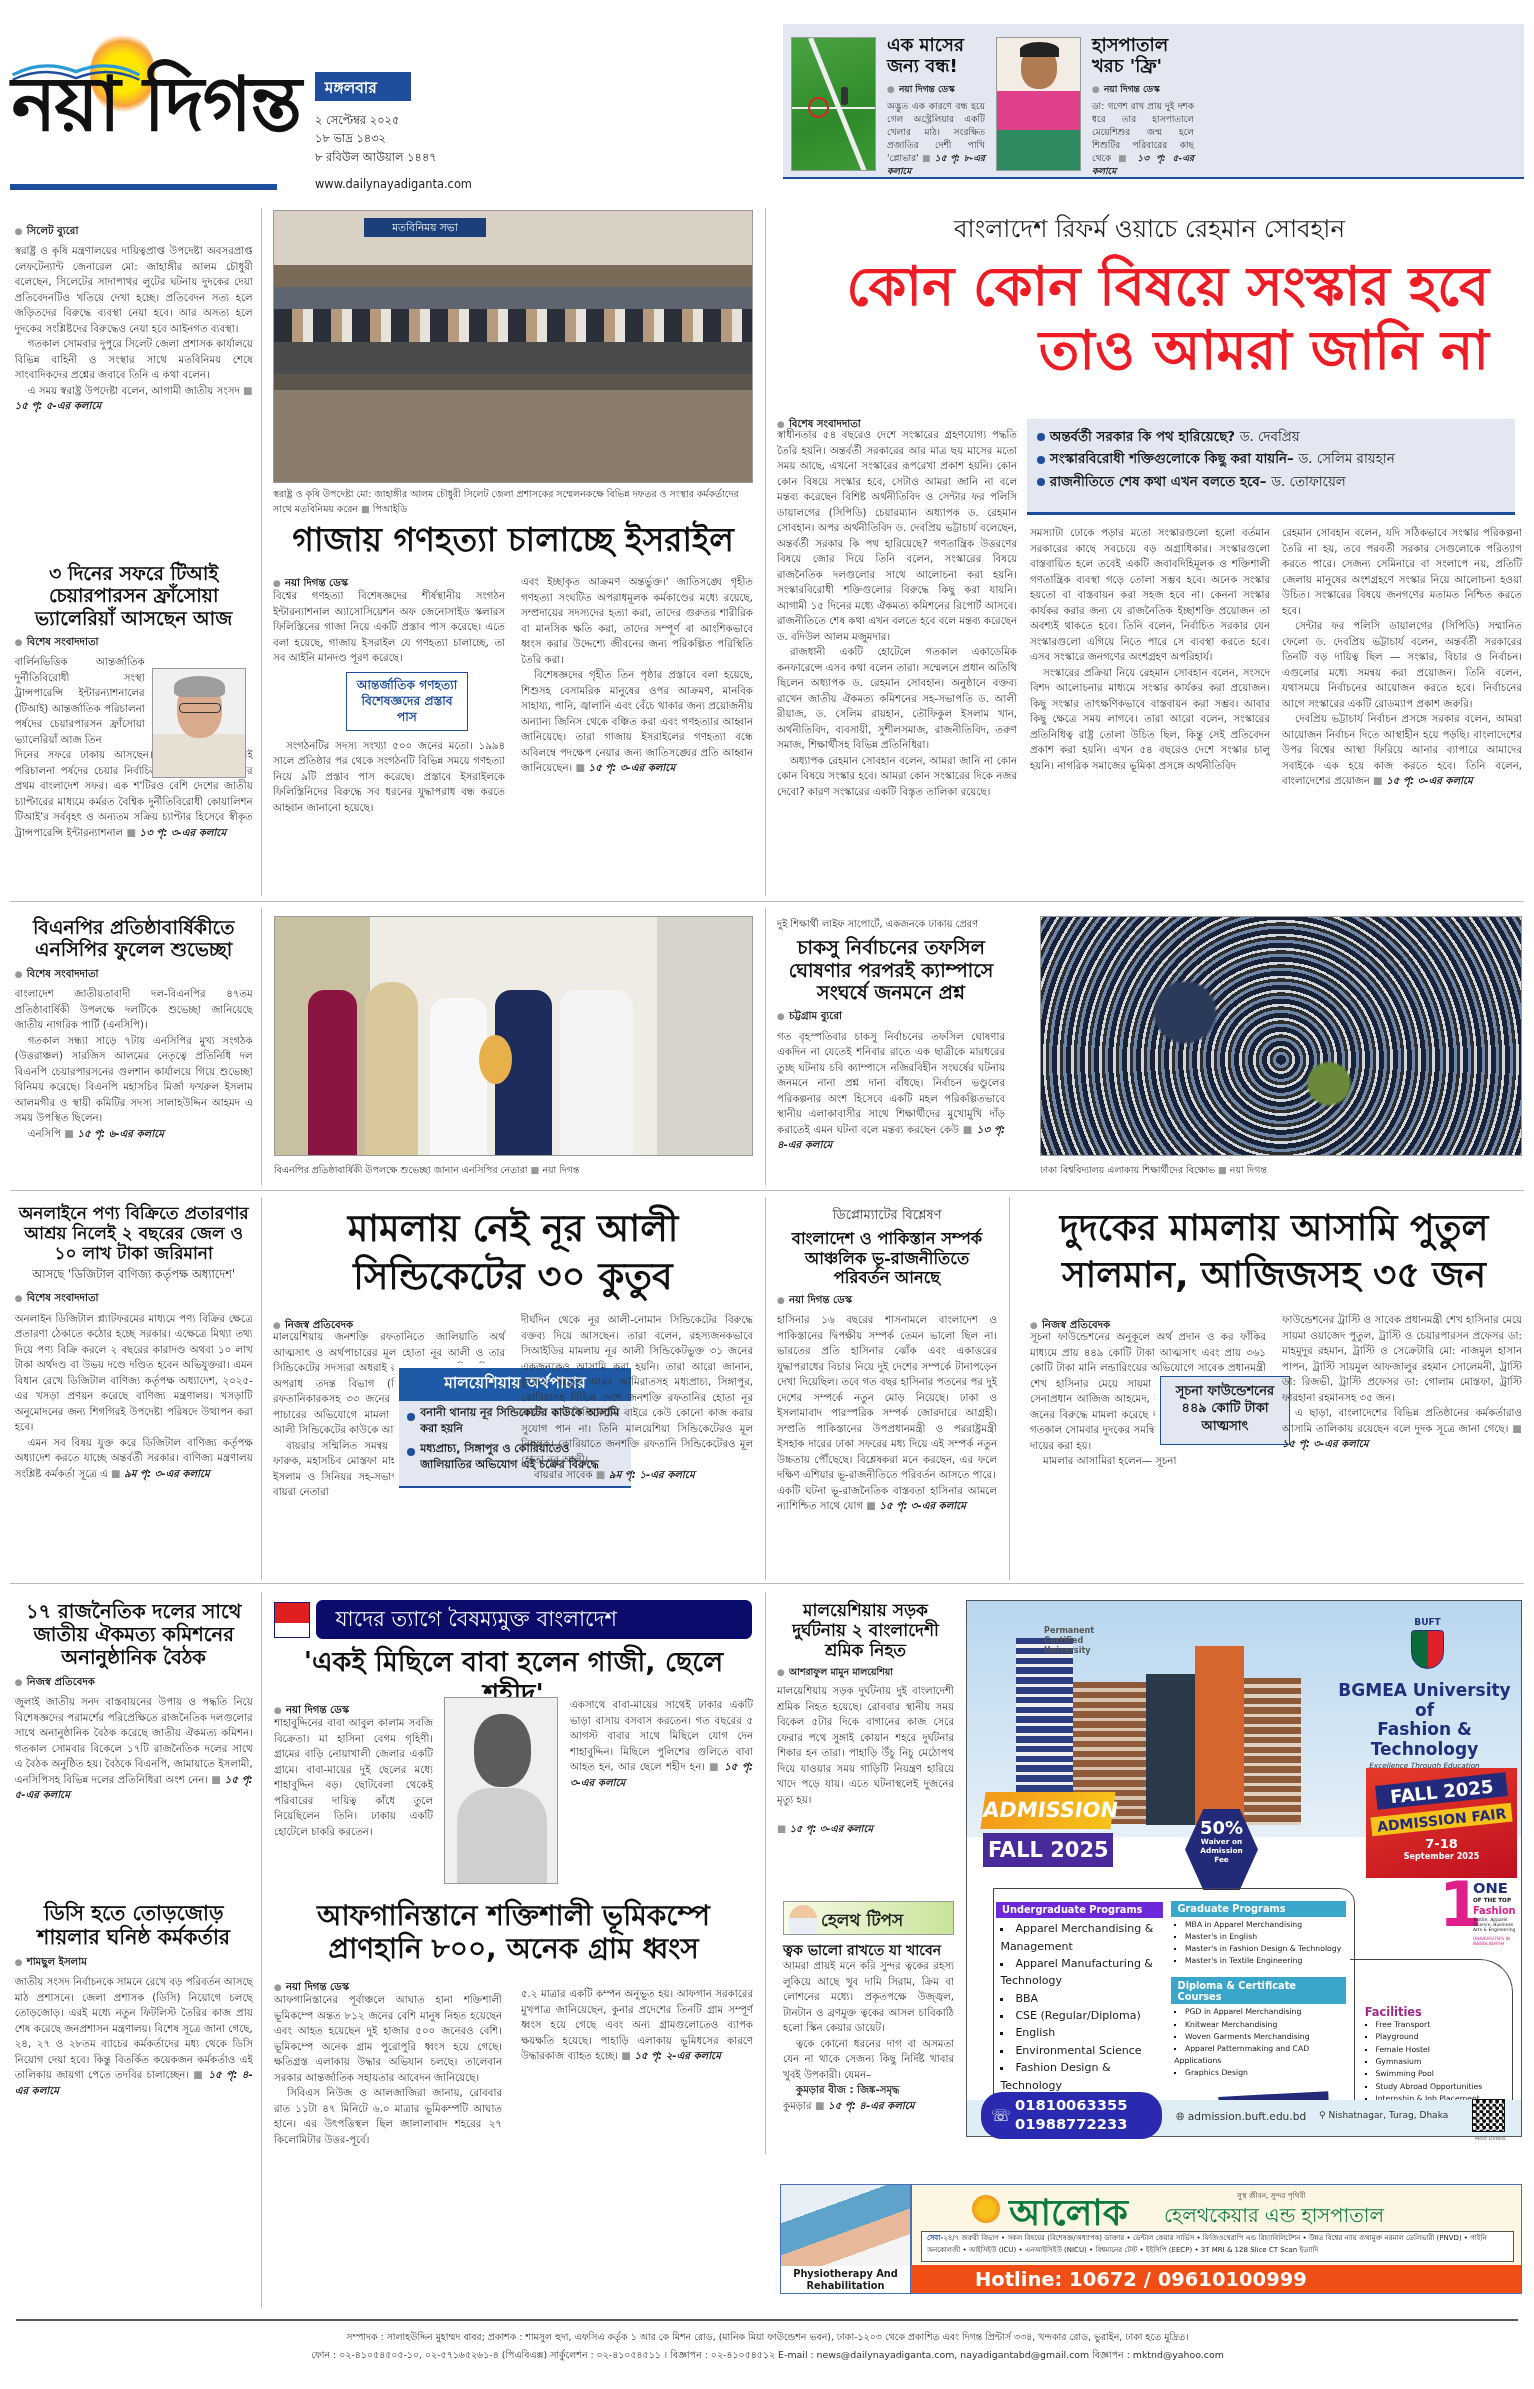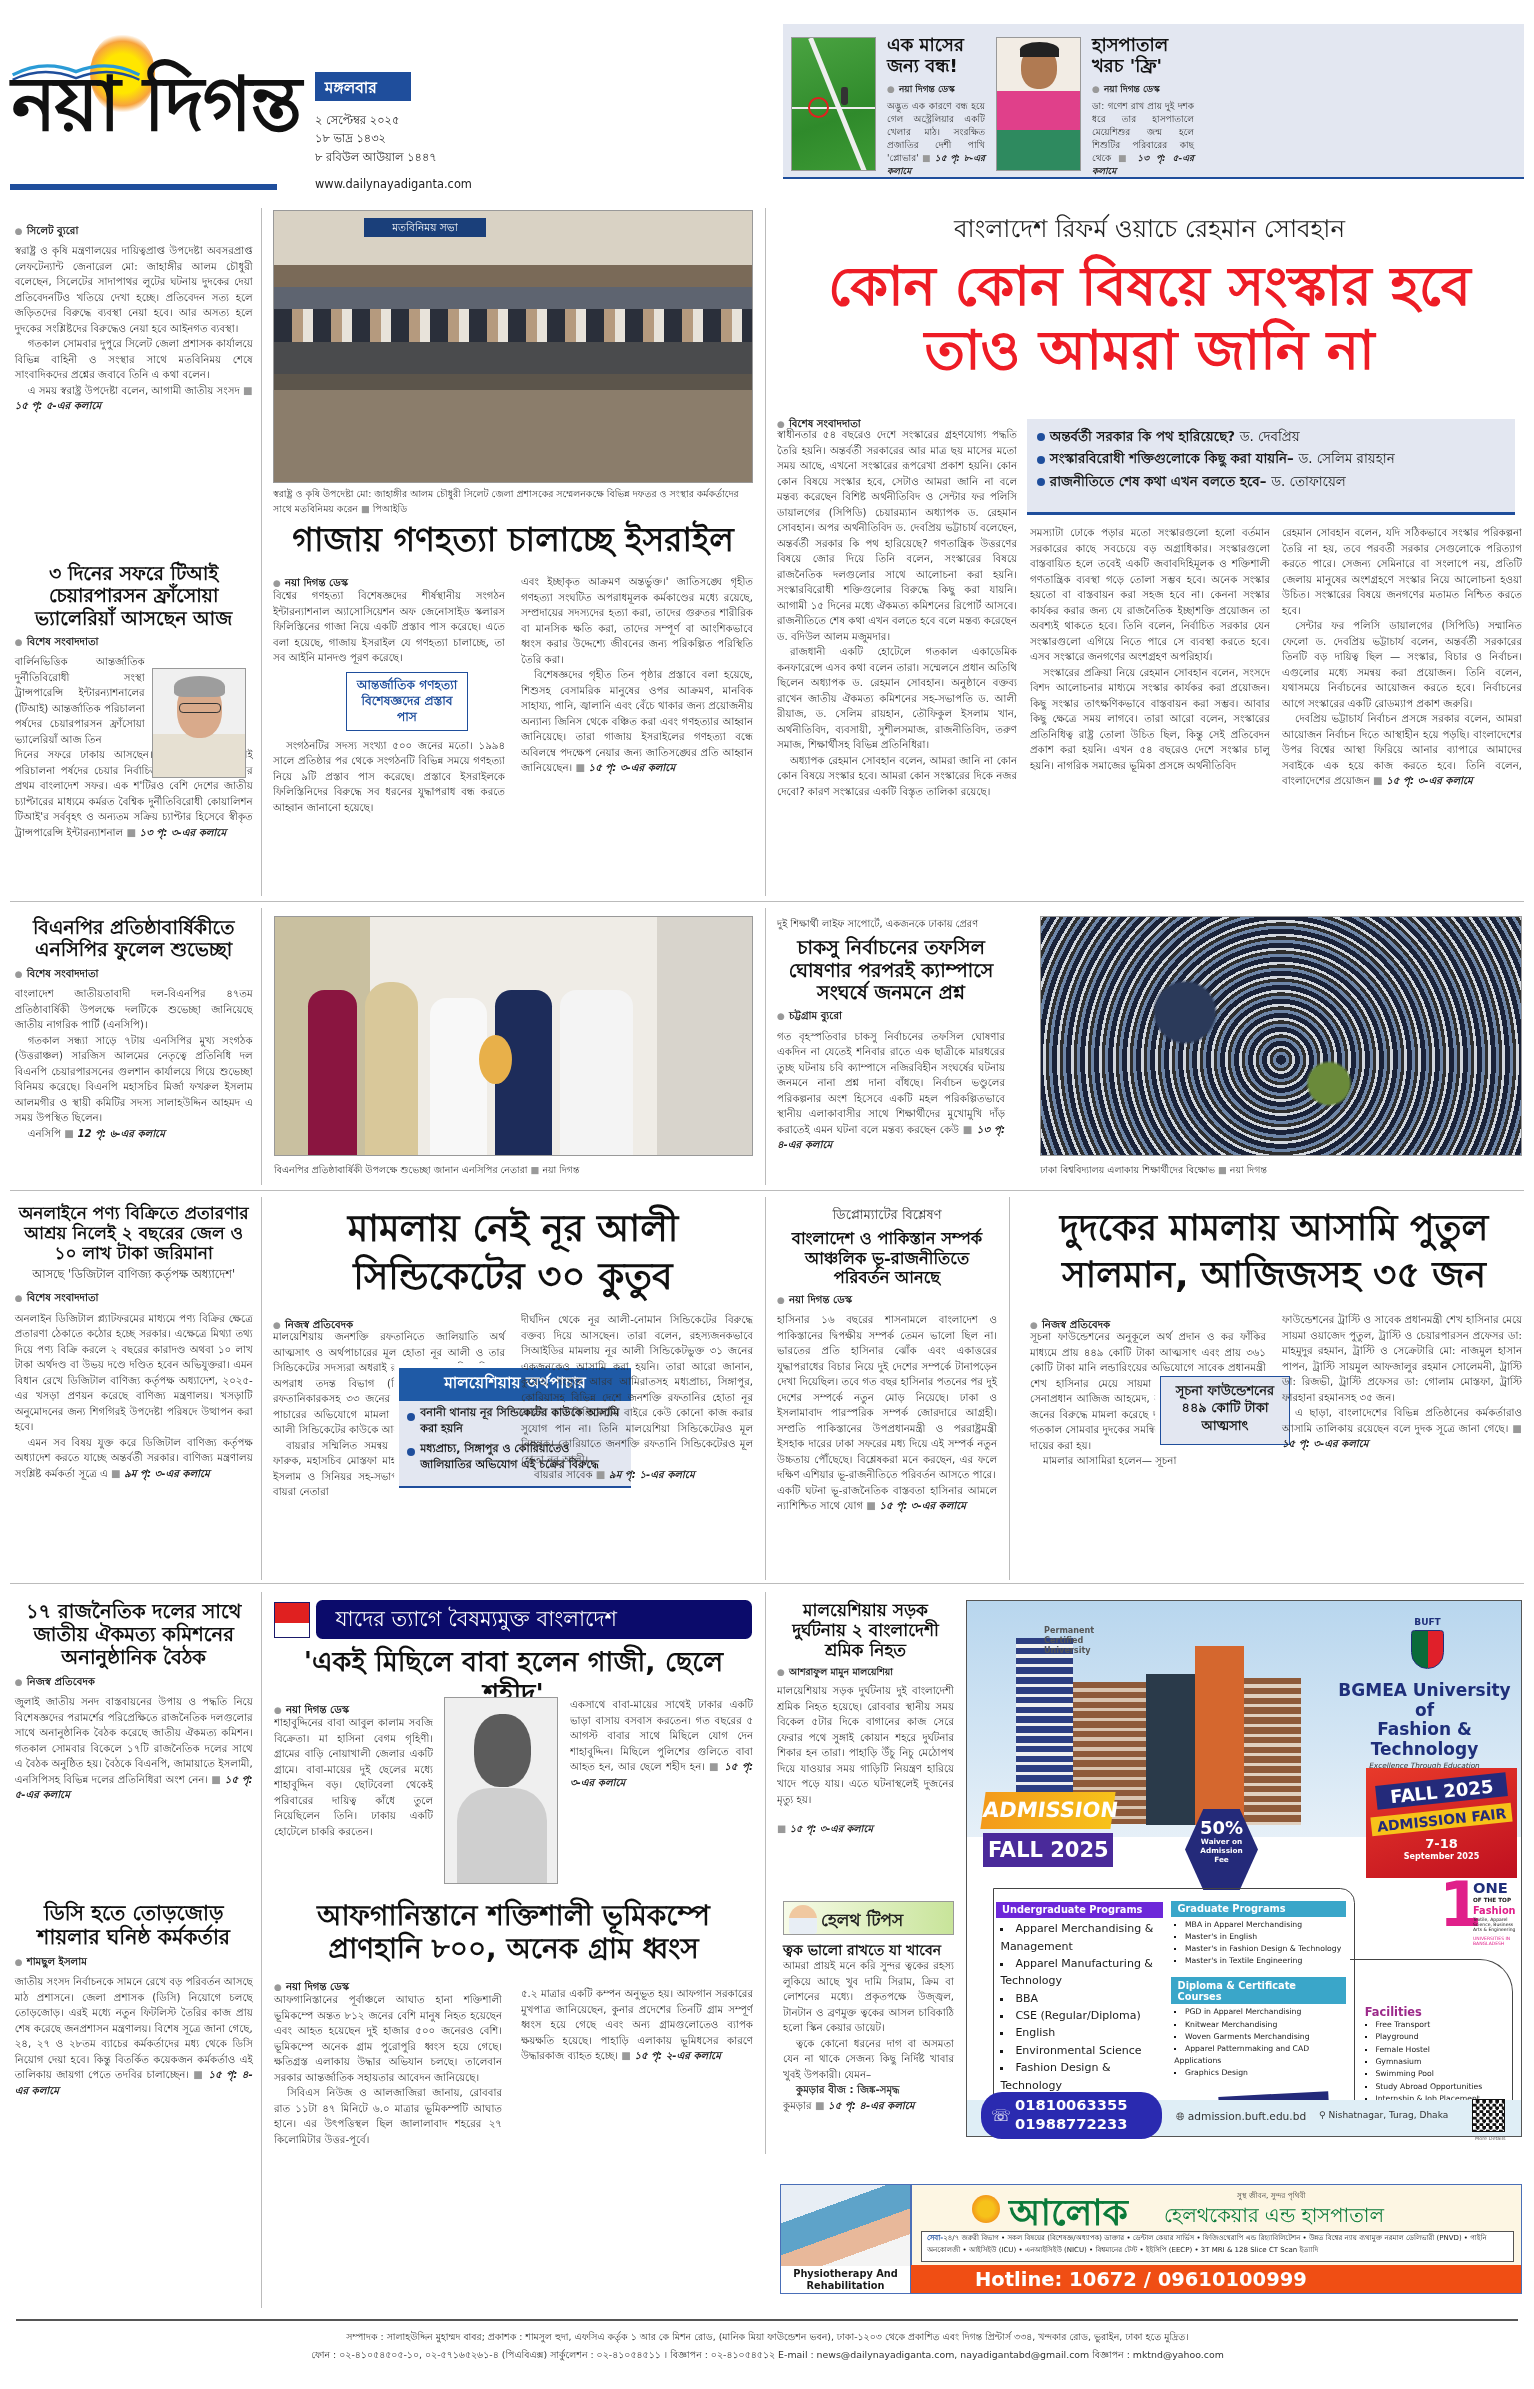--- a/index.html
+++ b/index.html
@@ -72,21 +72,21 @@
 
 <div class="abs photo" style="left:273px;top:210px;width:480px;height:273px;background:linear-gradient(180deg,#d9d2c4 0 20%,#7a6a58 20% 28%,#5e6470 28% 60%,#8b7d6b 60% 100%)">
   <div class="abs" style="left:90px;top:6.5px;width:122px;height:19.5px;background:#1a3f7a;color:#fff;font-size:10.6px;text-align:center;line-height:19.5px">মতবিনিময় সভা</div>
   <div class="abs" style="left:0;top:130px;width:480px;height:49px;background:#3e3a36;opacity:.6"></div>
   <div class="abs" style="left:0;top:98px;width:480px;height:33px;background:repeating-linear-gradient(90deg,#2a2f3a 0 18px,#b59a7e 18px 29px,#e8e3da 29px 39px)"></div>
 </div>
 <div class="abs caption" style="left:273px;top:487px;width:480px"><span>স্বরাষ্ট্র ও কৃষি উপদেষ্টা মো: জাহাঙ্গীর আলম চৌধুরী সিলেট জেলা প্রশাসকের সম্মেলনকক্ষে বিভিন্ন দফতর ও সংস্থার কর্মকর্তাদের সাথে মতবিনিময় করেন</span><span class="credit">পিআইডি</span></div>
 
 <div class="abs" style="left:777px;top:210px;width:745px">
   <div style="text-align:center;font-size:24.4px;color:#222;font-family:'DejaVu Serif',serif">বাংলাদেশ রিফর্ম ওয়াচে রেহমান সোবহান</div>
-  <div style="text-align:center;font-size:54px;line-height:1.18;color:#ee1c25;font-weight:bold;margin-top:4.9px;padding:0 33px">কোন কোন বিষয়ে সংস্কার হবে তাও আমরা জানি না</div>
+  <div style="text-align:right;font-size:54px;line-height:1.18;color:#ee1c25;font-weight:bold;margin-top:4.9px;padding:0 33px">কোন কোন বিষয়ে সংস্কার হবে তাও আমরা জানি না</div>
 </div>
 <div class="abs byline" style="left:777px;top:411px">বিশেষ সংবাদদাতা</div>
 <div class="abs" style="left:1027px;top:419px;width:488px;height:96px;background:#e3e7f1;border-bottom:3.3px solid #1f4e9c;padding:6.5px 8.1px">
   <ul class="bul" style="font-size:13.4px;line-height:1.7">
     <li><span>অন্তর্বর্তী সরকার কি পথ হারিয়েছে?</span> <span style="font-weight:normal">ড. দেবপ্রিয়</span></li>
     <li><span>সংস্কারবিরোধী শক্তিগুলোকে কিছু করা যায়নি–</span> <span style="font-weight:normal">ড. সেলিম রায়হান</span></li>
     <li><span>রাজনীতিতে শেষ কথা এখন বলতে হবে–</span> <span style="font-weight:normal">ড. তোফায়েল</span></li>
   </ul>
 </div>
 <div class="abs" style="left:777px;top:427px;width:240px;height:464px;overflow:hidden">
@@ -129,21 +129,21 @@
   <p class="body"><span>দিনের সফরে ঢাকায় আসছেন। ২০২৩ সালে টিআই পরিচালনা পর্ষদের চেয়ার নির্বাচিত হওয়ার পর এটি তার প্রথম বাংলাদেশ সফর। এক শ'টিরও বেশি দেশের জাতীয় চ্যাপ্টারের মাধ্যমে কর্মরত বৈশ্বিক দুর্নীতিবিরোধী কোয়ালিশন টিআই'র সর্ববৃহৎ ও অন্যতম সক্রিয় চ্যাপ্টার হিসেবে স্বীকৃত ট্রান্সপারেন্সি ইন্টারন্যাশনাল</span> <span class="jump">১৩ পৃ: ৩-এর কলামে</span></p>
 </div>
 
 <div class="hrule" style="left:9.8px;top:901px;width:1514px"></div>
 
 <div class="abs" style="left:14.7px;top:916px;width:238px">
   <div class="hl" style="font-size:19px">বিএনপির প্রতিষ্ঠাবার্ষিকীতে এনসিপির ফুলেল শুভেচ্ছা</div>
   <div class="byline">বিশেষ সংবাদদাতা</div>
   <p class="body">বাংলাদেশ জাতীয়তাবাদী দল-বিএনপির ৪৭তম প্রতিষ্ঠাবার্ষিকী উপলক্ষে দলটিকে শুভেচ্ছা জানিয়েছে জাতীয় নাগরিক পার্টি (এনসিপি)।</p>
   <p class="body" style="text-indent:13px">গতকাল সন্ধ্যা সাড়ে ৭টায় এনসিপির মুখ্য সংগঠক (উত্তরাঞ্চল) সারজিস আলমের নেতৃত্বে প্রতিনিধি দল বিএনপি চেয়ারপারসনের গুলশান কার্যালয়ে গিয়ে শুভেচ্ছা বিনিময় করেছে। বিএনপি মহাসচিব মির্জা ফখরুল ইসলাম আলমগীর ও স্থায়ী কমিটির সদস্য সালাহউদ্দিন আহমদ এ সময় উপস্থিত ছিলেন।</p>
-  <p class="body" style="text-indent:13px"><span>এনসিপি</span> <span class="jump">12 পৃ: ৬-এর কলামে</span></p>
+  <p class="body" style="text-indent:13px"><span>এনসিপি</span> <span class="jump">১৫ পৃ: ৬-এর কলামে</span></p>
 </div>
 <div class="vline" style="left:261px;top:908px;height:277px"></div>
 <div class="abs photo" style="left:274px;top:916px;width:479px;height:240px;background:linear-gradient(90deg,#c9c0a0 0 20%,#efece6 20% 80%,#d8d4cc 80%)">
   <div class="abs" style="left:33px;top:73px;width:49px;height:167px;background:#8a1540;border-radius:16.3px 16.3px 0 0"></div>
   <div class="abs" style="left:90px;top:65px;width:53px;height:175px;background:#d9c89a;border-radius:24.4px 24.4px 0 0"></div>
   <div class="abs" style="left:155px;top:81px;width:57px;height:159px;background:#f8f8f8;border-radius:16.3px 16.3px 0 0"></div>
   <div class="abs" style="left:220px;top:73px;width:57px;height:167px;background:#1d2c5a;border-radius:16.3px 16.3px 0 0"></div>
   <div class="abs" style="left:285px;top:73px;width:73px;height:167px;background:#f4f4f4;border-radius:16.3px 16.3px 0 0"></div>
   <div class="abs" style="left:204px;top:118px;width:33px;height:49px;background:#e8b04a;border-radius:50%"></div>
 </div>

